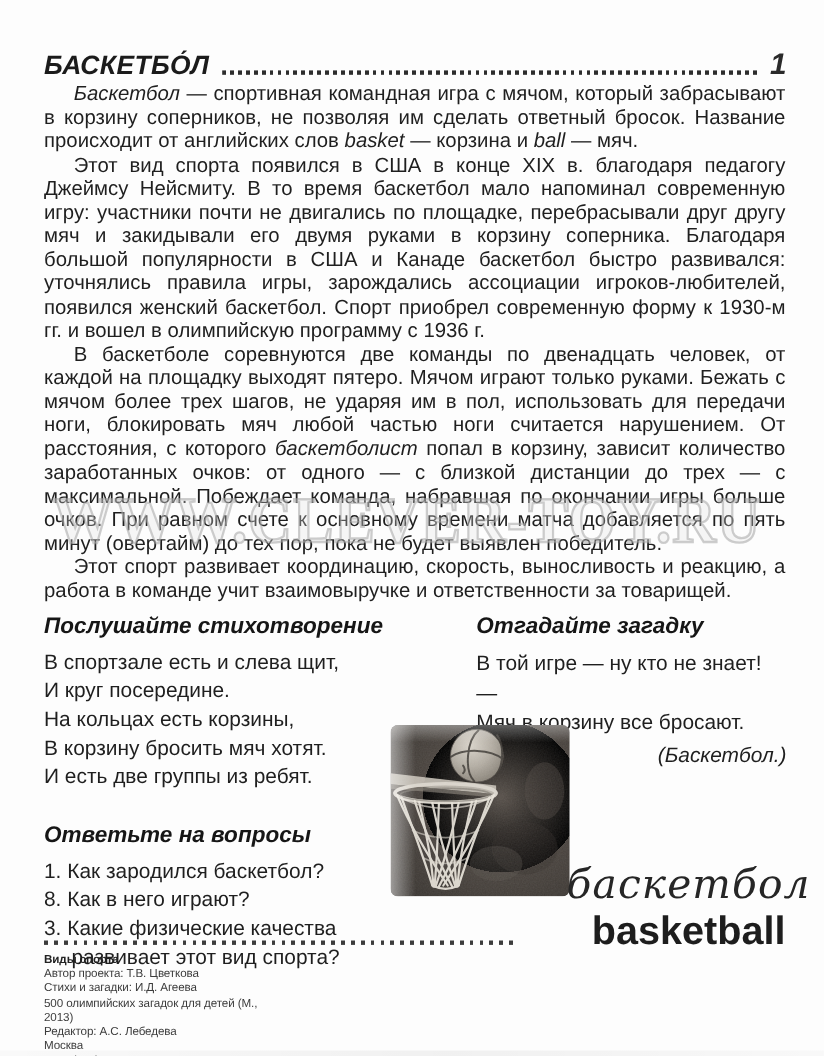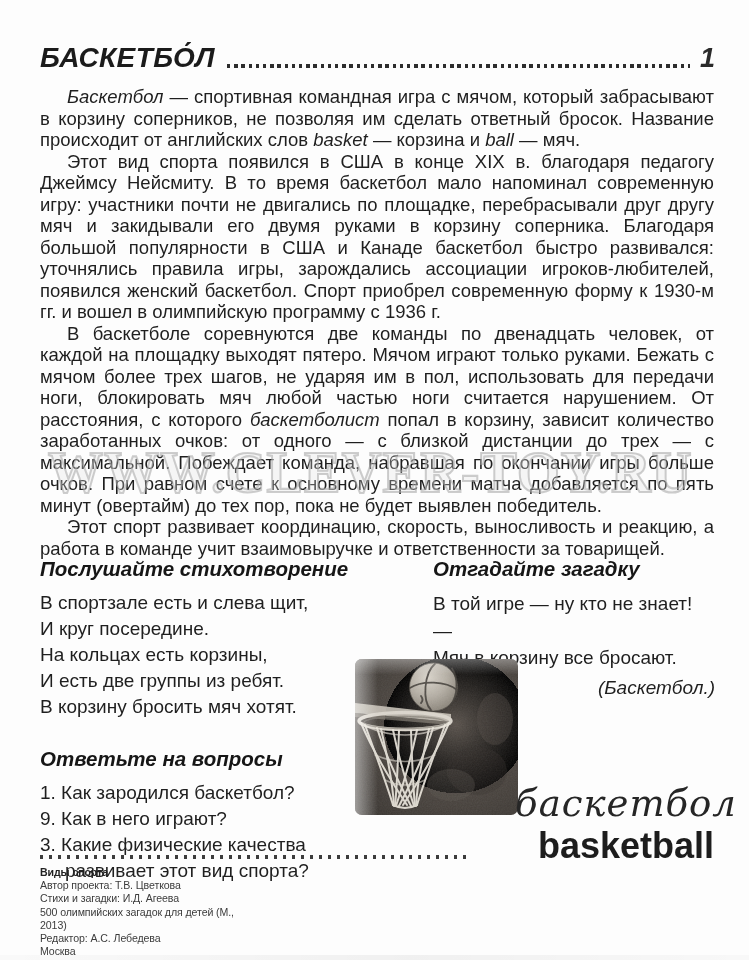--- a/index.html
+++ b/index.html
@@ -2,26 +2,26 @@
 <html><head>
 <meta charset="utf-8">
 <style>
   html,body{margin:0;padding:0;background:#ffffff;}
   .page{
     position:relative;width:749px;height:960px;background:#fdfdfd;overflow:hidden;
     font-family:"Liberation Sans",sans-serif;color:#1f1f1f;
   }
   
   .header{position:absolute;left:40px;right:34px;top:40px;display:flex;align-items:flex-end;height:34px;}
-  .title{font-size:28px;font-weight:bold;font-style:italic;letter-spacing:.4px;color:#1b1b1b;white-space:nowrap;}
+  .title{font-size:24px;font-weight:bold;font-style:italic;letter-spacing:.4px;color:#1b1b1b;white-space:nowrap;}
   .leader{flex:1;height:4px;margin:0 10px 6px 12px;
     background:repeating-linear-gradient(90deg,#2d2d2d 0 3.4px,transparent 3.4px 7.2px);}
   .pagenum{font-size:27px;font-weight:bold;font-style:italic;color:#2a2a2a;padding-bottom:0px;}
   
-  .article{position:absolute;left:40px;top:86px;width:674px;font-size:18.5px;line-height:21.5px;text-align:justify;}
+  .article{position:absolute;left:40px;top:74px;width:674px;font-size:18.5px;line-height:21.5px;text-align:justify;}
   .article p{margin:0;text-indent:27px;}
   .it{font-style:italic;}
   
   .watermark{
     position:absolute;left:48px;top:441px;width:668px;z-index:3;pointer-events:none;
     font-size:55px;font-weight:bold;letter-spacing:1px;white-space:nowrap;
     color:rgba(225,225,225,0.28);-webkit-text-stroke:2px rgba(165,165,165,0.55);
     font-family:"Liberation Serif",serif;transform:scaleY(1.08);
   }
   
@@ -72,25 +72,25 @@
     <p><span>Этот спорт развивает координацию, скорость, выносливость и реакцию, а работа в команде учит взаимовыручке и ответственности за товарищей.</span></p>
   </div>
 
   <div class="watermark">WWW.CLEVER-TOY.RU</div>
 
   <div class="poem-block">
     <div class="sec-heading">Послушайте стихотворение</div>
     <div class="poem-line">В спортзале есть и слева щит,</div>
     <div class="poem-line">И круг посередине.</div>
     <div class="poem-line">На кольцах есть корзины,</div>
+    <div class="poem-line">В корзину бросить мяч хотят.</div>
     <div class="poem-line">И есть две группы из ребят.</div>
-    <div class="poem-line">В корзину бросить мяч хотят.</div>
     <div class="sec-heading q-heading">Ответьте на вопросы</div>
     <div class="q-line">1. Как зародился баскетбол?</div>
-    <div class="q-line">9. Как в него играют?</div>
+    <div class="q-line">8. Как в него играют?</div>
     <div class="q-line">3. Какие физические качества развивает этот вид спорта?</div>
   </div>
 
   <div class="riddle-block">
     <div class="sec-heading">Отгадайте загадку</div>
     <div class="riddle-line">В той игре — ну кто не знает! —</div>
     <div class="riddle-line">Мяч в корзину все бросают.</div>
     <div class="riddle-answer">(Баскетбол.)</div>
   </div>
 

